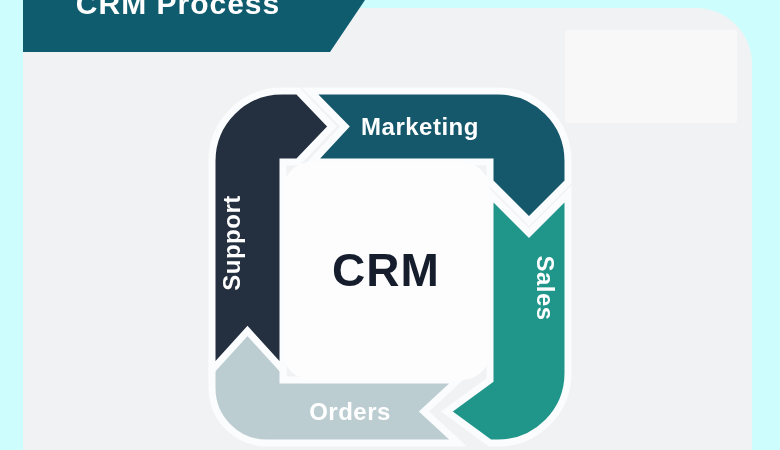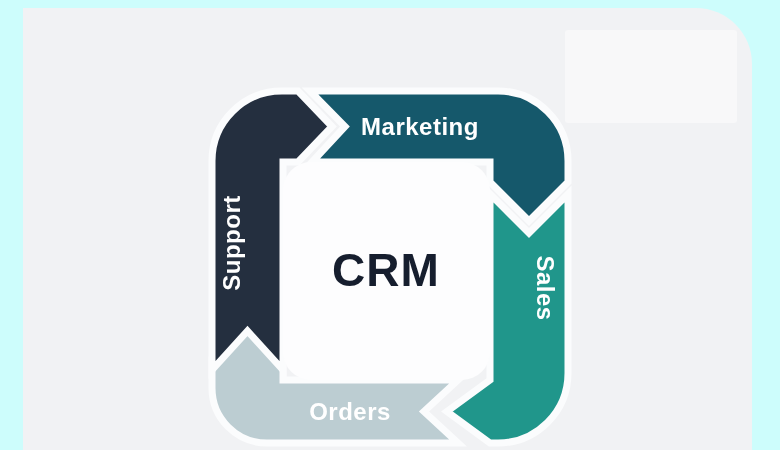--- a/index.html
+++ b/index.html
@@ -52,20 +52,23 @@
 </style>
 </head>
 <body>
 
 <div class="stage">
 
   <div class="card"></div>
 
   <div class="patch"></div>
 
+  <div class="banner">
+    <div class="banner-title">CRM Process</div>
+  </div>
 
   <svg width="780" height="450" viewBox="0 0 780 450">
 
     <path d="M 310,91 H 498 A 70,70 0 0 1 568,161 V 182 L 529,221 L 490,182 V 162 H 312 L 345,126.5 Z" stroke="#fbfcfd" stroke-width="7" stroke-linejoin="miter" fill="#15586b"></path>
 
     <path d="M 568,194 L 529,233 L 490,194 V 380 L 447,411.5 L 490,443 H 498 A 70,70 0 0 0 568,373 Z" stroke="#fbfcfd" stroke-width="7" stroke-linejoin="miter" fill="#20968b"></path>
 
     <path d="M 458,380 L 424,411.5 L 458,443 H 267 A 55,55 0 0 1 212,388 V 358 L 247.5,318 L 283,358 V 380 Z" stroke="#fbfcfd" stroke-width="7" stroke-linejoin="miter" fill="#bccdd2"></path>
 
     <path d="M 212,370 L 247.5,331 L 283,370 V 162 H 298 L 332,126.5 L 298,91 H 282 A 70,70 0 0 0 212,161 Z" stroke="#fbfcfd" stroke-width="7" stroke-linejoin="miter" fill="#242f3f"></path>

